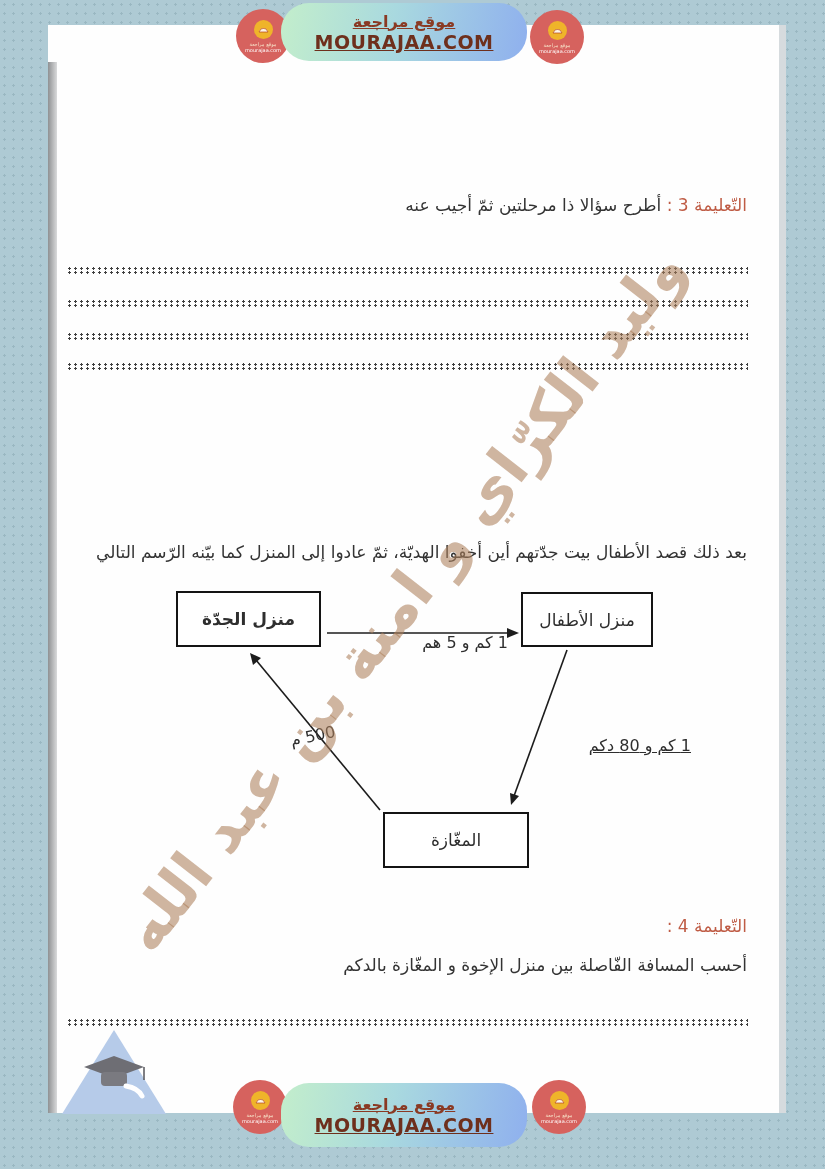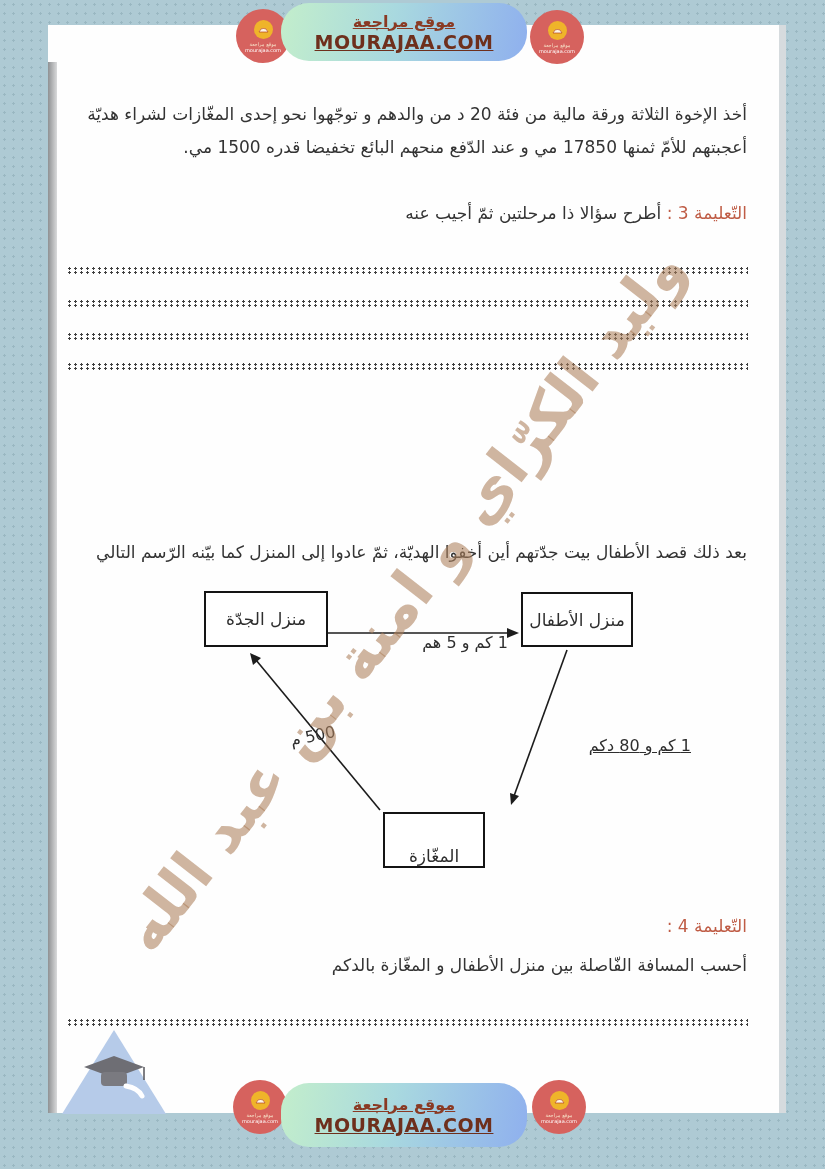--- a/index.html
+++ b/index.html
@@ -31,41 +31,41 @@
   .logo-tiny-ar { font-size:5px; color:#f7e3c8; line-height:6px; direction:rtl; }
   .logo-tiny-en { font-size:5px; color:#ffffff; line-height:6px; }
   .lc-h-left { left:236px; top:9px; } .lc-h-right { left:530px; top:10px; }
   .lc-f-left { left:233px; top:1080px; } .lc-f-right { left:532px; top:1080px; }
 
   
   .ar { direction:rtl; text-align:right; color:#333333; }
   .para { position:absolute; left:85px; width:662px; font-size:17px; line-height:33px; z-index:2; }
   .intro { top:98px; }
   .instr-line { position:absolute; left:85px; width:662px; font-size:17px; z-index:2; }
-  .instr3 { top:203px; }
+  .instr3 { top:195px; }
   .instr4-label { top:916px; }
   .instr4-text { top:955px; }
   .red-label { color:#bf5c45; }
   .dotline { position:absolute; left:68px; width:680px; height:8px; z-index:2;
     background-image: radial-gradient(circle at 1.5px 1.5px, #3f3f3f 1.05px, transparent 1.35px);
     background-size:6px 4px; }
   .dl1{top:267px}.dl2{top:300px}.dl3{top:333px}.dl4{top:363px}.dl5{top:1019px}
 
   .sanad-box { position:absolute; left:601px; top:407px; width:117px; height:84px;
     background:#4d2a0e; color:#dd8d2b; display:flex; align-items:center; justify-content:center;
     font-size:21px; font-weight:bold; direction:rtl; z-index:2; box-shadow:-3px 3px 0 rgba(120,120,120,0.18); }
   .sanad-para { top:536px; }
 
   
   .dbox { position:absolute; border:2px solid #141414; background:#ffffff;
     display:flex; align-items:center; justify-content:center; font-size:17px; color:#2e2e2e;
     direction:rtl; z-index:3; }
-  .box-grandma { left:204px; top:591px; width:124px; height:56px; }
-  .box-children { left:521px; top:592px; width:112px; height:55px; }
-  .box-store { left:383px; top:812px; width:102px; height:56px;align-items:flex-end; }
+  .box-grandma { left:176px; top:591px; width:145px; height:56px;font-weight:bold; }
+  .box-children { left:521px; top:592px; width:132px; height:55px; }
+  .box-store { left:383px; top:812px; width:146px; height:56px; }
   .dlabel { position:absolute; font-size:16px; color:#2e2e2e; direction:rtl; z-index:2; }
   .lbl-top { left:348px; top:633px; width:160px; text-align:right; }
   .lbl-right { left:569px; top:736px; width:122px; text-align:right;text-decoration:underline; }
   .lbl-left { left:256px; top:730px; width:80px; transform:rotate(-12deg); }
   .diagram-lines { position:absolute; left:0; top:0; z-index:2; }
 
   .watermark { position:absolute; left:-15px; top:556px; width:850px; text-align:center;
     font-size:60px; font-weight:bold; color:rgba(173,128,92,0.58); white-space:nowrap;
     transform:rotate(-52deg); direction:rtl; z-index:4; pointer-events:none; }
 
@@ -96,21 +96,20 @@
   <div class="logo-circle lc-h-right">
     <span class="logo-gold">
       <svg width="11" height="8" viewBox="0 0 11 8">
           <path d="M1,7 Q3,2.5 5.5,3.5 Q8,2.5 10,7 Z" fill="#fdf6e6" stroke="#b5441f" stroke-width="0.7"></path>
         </svg>
     </span>
     <span class="logo-tiny-ar">موقع مراجعة</span>
     <span class="logo-tiny-en">mourajaa.com</span>
   </div>
 
-  <p class="para ar intro">أخذ الإخوة الثلاثة ورقة مالية من فئة 20 د من والدهم و توجّهوا نحو إحدى المغّازات لشراء هديّة أعجبتهم للأمّ ثمنها 17850 مي و عند الدّفع منحهم البائع تخفيضا قدره 1500 مي.</p>
 
   <p class="instr-line ar instr3"><span class="red-label">التّعليمة 3 : </span><span>أطرح سؤالا ذا مرحلتين ثمّ أجيب عنه</span></p>
 
   <div class="dotline dl1"></div>
   <div class="dotline dl2"></div>
   <div class="dotline dl3"></div>
   <div class="dotline dl4"></div>
 
 
   <p class="para ar sanad-para">بعد ذلك قصد الأطفال بيت جدّتهم أين أخفوا الهديّة، ثمّ عادوا إلى المنزل كما بيّنه الرّسم التالي</p>
@@ -135,21 +134,21 @@
   </div>
   <div class="dbox box-store">
     <span>المغّازة</span>
   </div>
 
   <div class="dlabel lbl-top">1 كم و 5 هم</div>
   <div class="dlabel lbl-right">1 كم و 80 دكم</div>
   <div class="dlabel lbl-left">500 م</div>
 
   <p class="instr-line ar instr4-label red-label">التّعليمة 4 :</p>
-  <p class="instr-line ar instr4-text">أحسب المسافة الفّاصلة بين منزل الأطفال و المغّازة بالدكم</p>
+  <p class="instr-line ar instr4-text">أحسب المسافة الفّاصلة بين منزل الإخوة و المغّازة بالدكم</p>
   <div class="dotline dl5"></div>
 
   <svg class="grad-logo" width="104" height="84" viewBox="0 0 104 84">
     <polygon points="52,0 104,84 0,84" fill="#b6cbe9"></polygon>
     <polygon points="52,26 82,37 52,48 22,37" fill="#6e6e74"></polygon>
     <rect x="39" y="42" width="26" height="14" rx="4" fill="#7a7a80"></rect>
     <path d="M64,56 q12,2 16,10" stroke="#ffffff" stroke-width="5" fill="none" stroke-linecap="round"></path>
     <line x1="82" y1="37" x2="82" y2="50" stroke="#55555a" stroke-width="1.5"></line>
   </svg>
 

